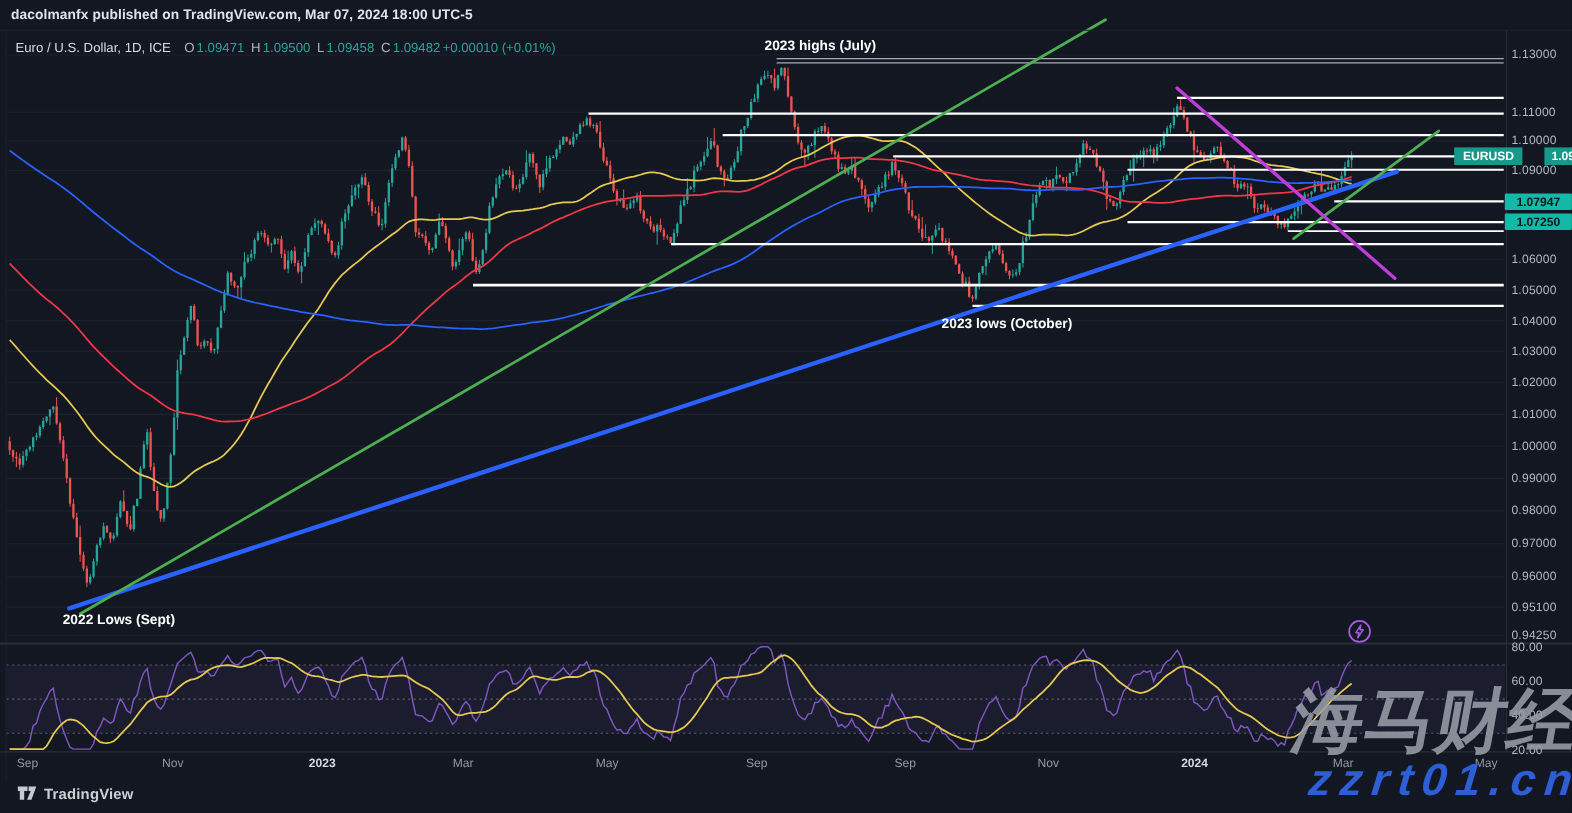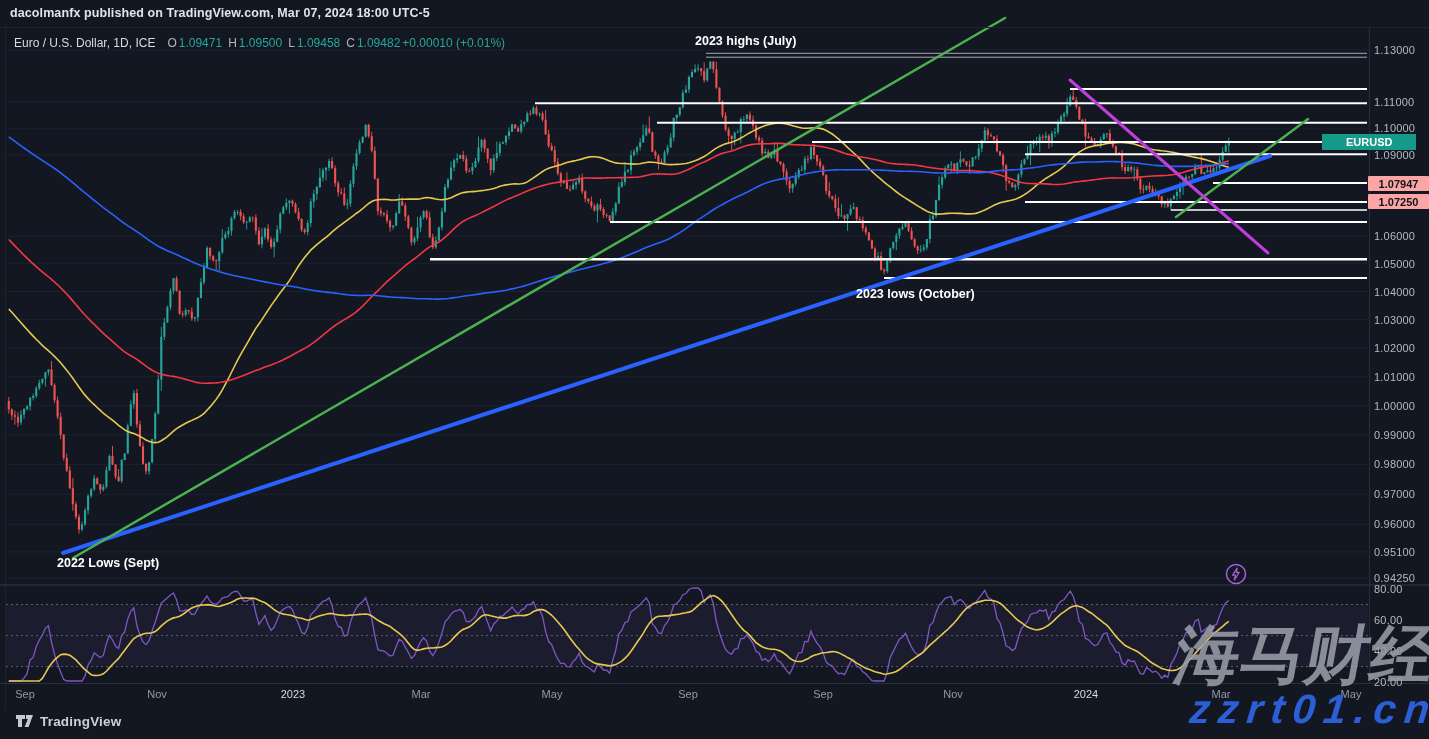--- a/index.html
+++ b/index.html
@@ -8,25 +8,25 @@
   svg#chart{position:absolute;left:0;top:0;z-index:1;}
   .publish-header{position:absolute;left:10px;top:6px;z-index:6;font-size:12.5px;font-weight:700;color:#dfe3ea;letter-spacing:.1px;}
   .legend{position:absolute;left:14px;top:36px;z-index:6;font-size:12px;white-space:nowrap;}
   .legend .sym{color:#d8dbe3;margin-right:6px;}
   .legend .lab{color:#b2b5be;margin-left:6px;}
   .legend .val{color:#26a69a;margin-left:2px;}
   .annotation{position:absolute;z-index:4;font-size:12.5px;font-weight:700;color:#ffffff;white-space:nowrap;}
   #price-axis,#ind-axis{position:absolute;left:0;top:0;width:1429px;height:739px;z-index:3;pointer-events:none;}
   .axlab{position:absolute;left:1374px;font-size:11px;color:#b4b8c1;letter-spacing:.2px;}
   .tlab{position:absolute;top:688px;width:56px;text-align:center;font-size:11px;color:#9598a1;}
-  .tlab.major{color:#d6d9e0;font-weight:400;}
+  .tlab.major{color:#d6d9e0;font-weight:700;}
   .price-badge{position:absolute;z-index:5;display:flex;height:16px;font-size:11px;font-weight:700;color:#fff;}
   .price-badge .seg{background:#17998a;display:flex;align-items:center;padding:0 6px;}
-  .price-badge .seg.sym{margin-right:20px;padding:0 24px;}
-  .level-badge{position:absolute;left:1368px;width:61px;height:15px;z-index:5;background:#fca5a5;color:#10141c;
+  .price-badge .seg.sym{margin-right:20px;padding:0 8px;}
+  .level-badge{position:absolute;left:1368px;width:61px;height:15px;z-index:5;background:#14b8a6;color:#10141c;
                font-size:11px;font-weight:700;display:flex;align-items:center;justify-content:center;border-radius:1px;}
   .wm-cjk{position:absolute;left:1176px;top:612px;z-index:7;font-size:64px;font-weight:700;
           color:rgba(152,157,167,.88);transform:skewX(-10deg);white-space:nowrap;letter-spacing:1px;}
   .wm-url{position:absolute;left:1190px;top:686px;z-index:7;font-size:41px;font-weight:700;font-style:italic;
           color:#2c5ed6;letter-spacing:8px;white-space:nowrap;transform:skewX(-6deg);}
   .footer{position:absolute;left:16px;top:714px;z-index:6;display:flex;align-items:center;}
   .footer .brand{font-size:13.5px;font-weight:600;color:#ced0d6;margin-left:7px;letter-spacing:.2px;}
   .flash-icon{position:absolute;left:1224px;top:562px;width:24px;height:24px;z-index:4;cursor:pointer;}
 </style>
 </head>

